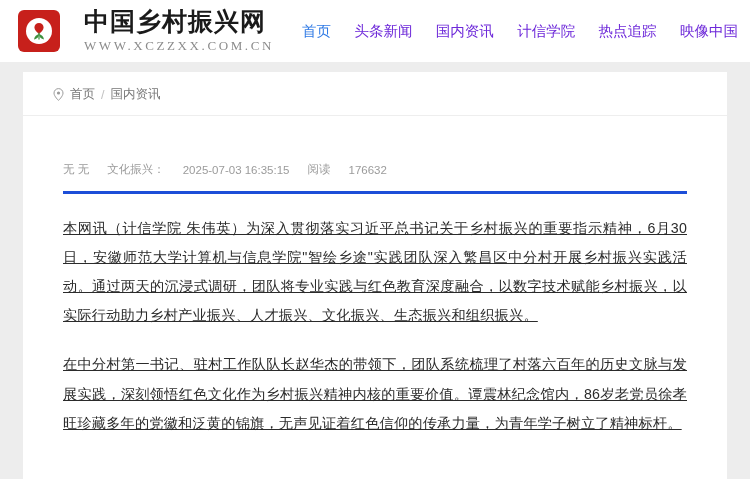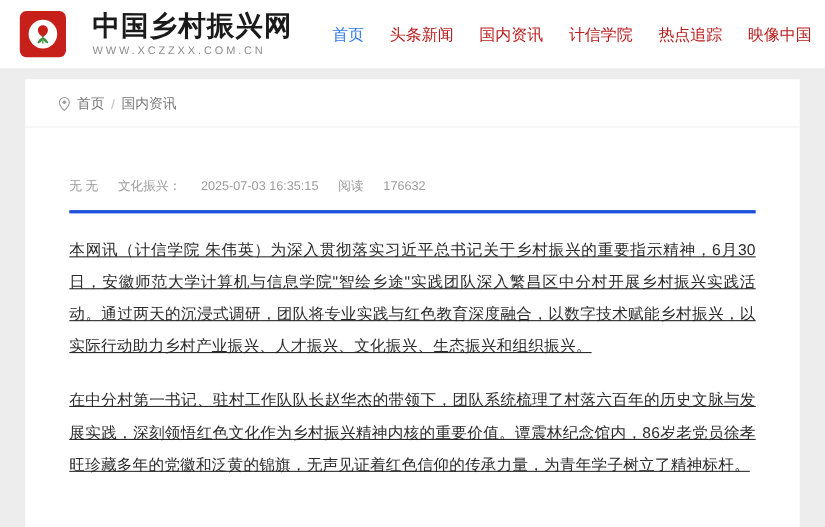--- a/index.html
+++ b/index.html
@@ -34,40 +34,40 @@
   .brand-text { display: flex; flex-direction: column; justify-content: center; margin-left: 16px; }
   .brand-title {
     font-size: 25px;
     font-weight: bold;
     color: #1a1a1a;
     line-height: 1.08;
     letter-spacing: 1px;
     font-family: "Liberation Serif", serif;
   }
   .brand-sub {
-    font-size: 10px;
+    font-size: 13px;
     color: #8c8c8c;
     letter-spacing: 2.6px;
     margin-top: 3px;
-    font-family: Liberation Sans, sans-serif;
+    font-family: Liberation Serif, serif;
   }
 
   .nav {
     position: absolute;
     left: 300px;
     right: 10px;
     top: 0;
     height: 62px;
     display: flex;
     align-items: center;
     justify-content: space-between;
   }
   .nav-item {
     font-size: 14.5px;
-    color: #b91c1c;
+    color: #6d28d9;
     white-space: nowrap;
     padding: 4px 2px;
     cursor: pointer;
   }
   .nav-item.active { color: #2f7ae5; }
 
   
   .wrap {
     padding: 10px 0 0 0;
     height: calc(479px - 62px);

